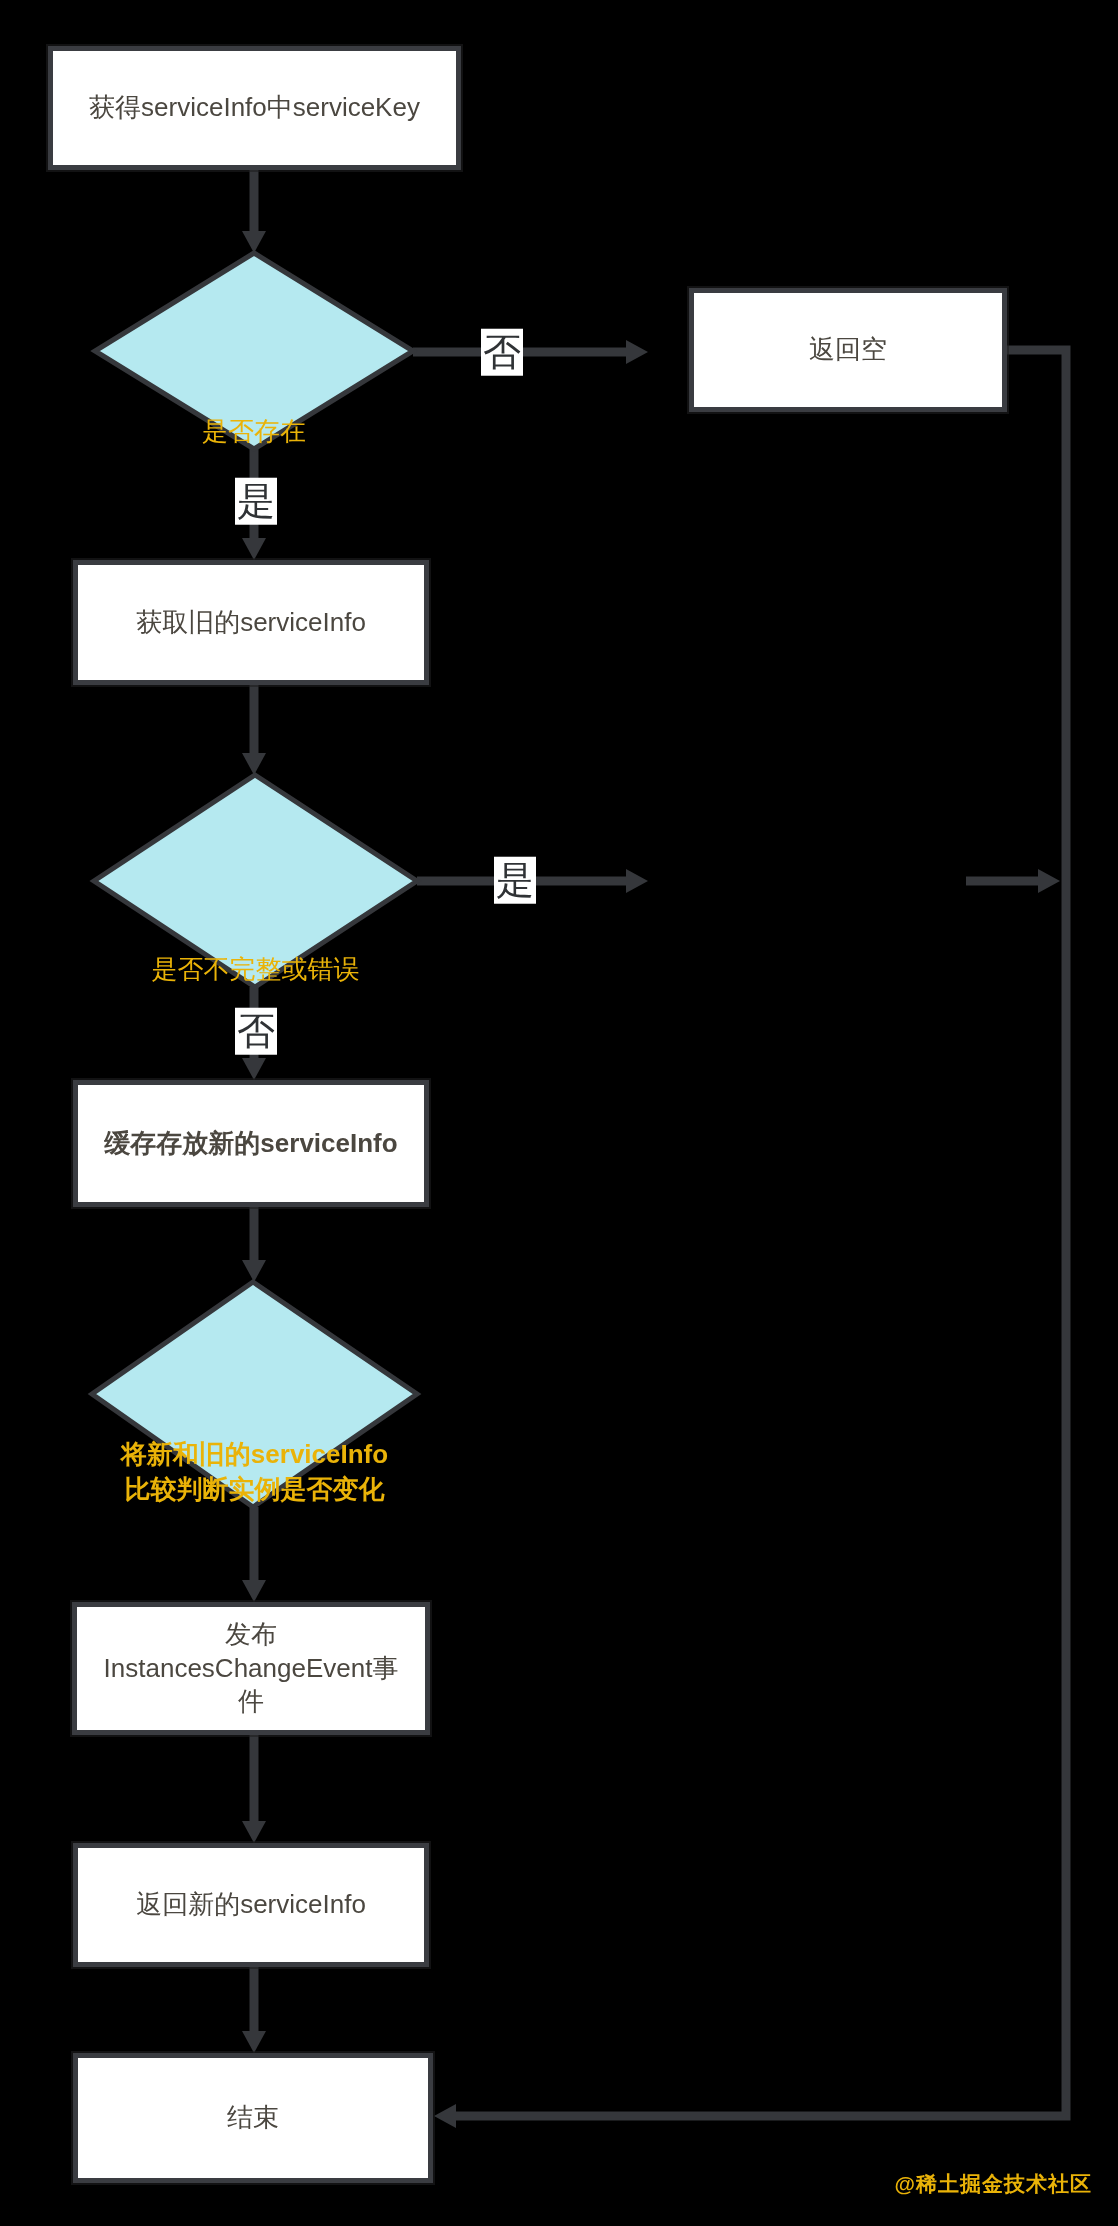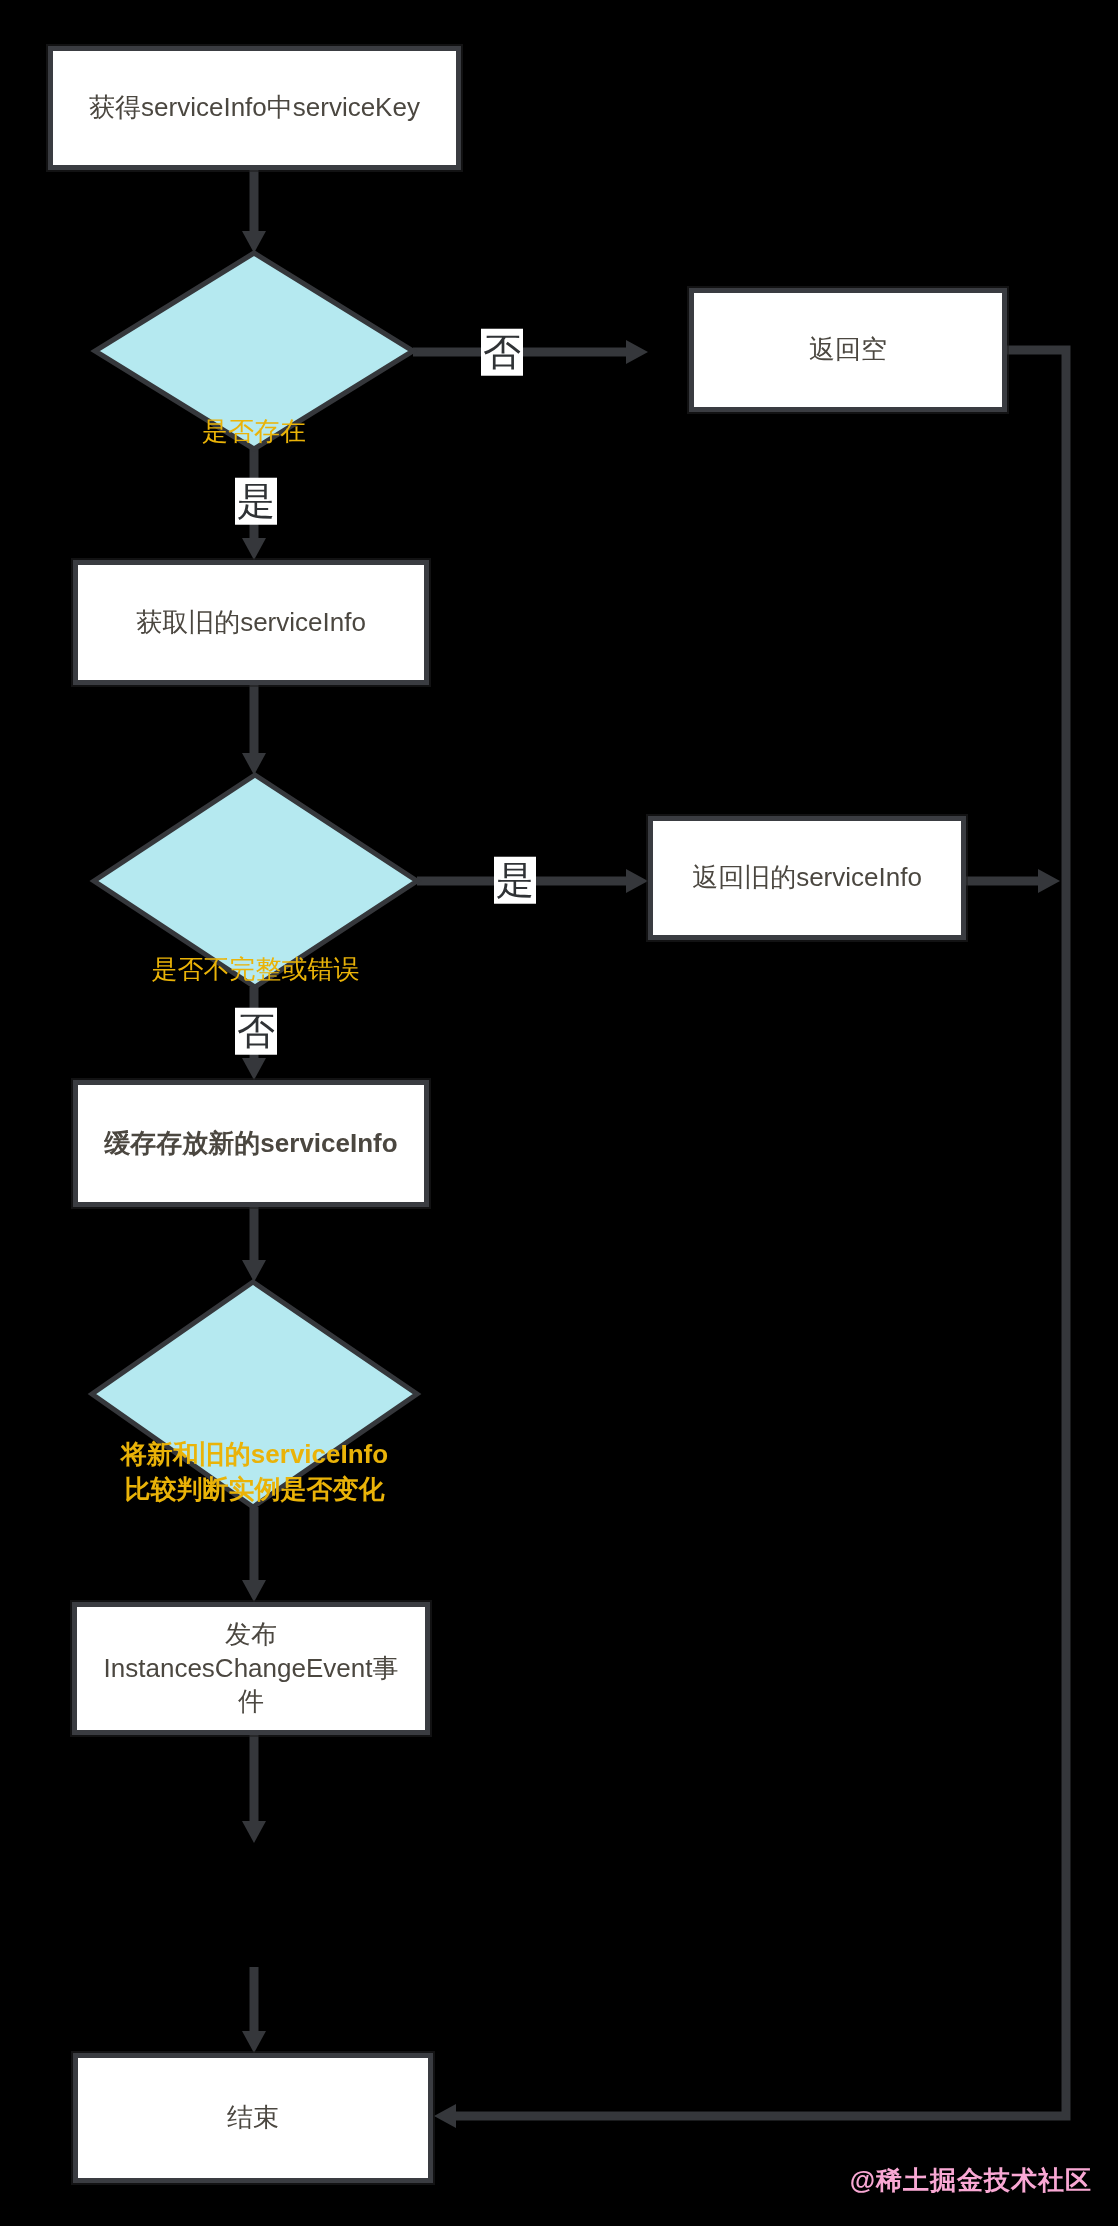--- a/index.html
+++ b/index.html
@@ -57,22 +57,22 @@
     background: #FFFFFF;
     color: #2F3235;
     font-size: 38px;
     line-height: 1.12;
     padding: 2px 2px;
   }
   .watermark {
     position: absolute;
     right: 26px;
     bottom: 28px;
-    color: #f9a8d4;
-    font-size: 26px;
+    color: #eab308;
+    font-size: 21px;
     font-weight: bold;
     letter-spacing: 1px;
     text-shadow: 1px 1px 2px #000000, 0 0 4px rgba(0,0,0,0.8);
   }
 </style>
 </head>
 <body>
 
 <div class="canvas">
 
@@ -152,32 +152,32 @@
   </div>
 
   <div class="node" style="left:648px; top:288px; width:318px; height:124px;margin-left:41px;">
     <span class="inner">返回空</span>
   </div>
 
   <div class="node" style="left:73px; top:560px; width:356px; height:125px;text-align:center;">
     <span class="inner">获取旧的serviceInfo</span>
   </div>
 
-  <div class="node" style="left:648px; top:816px; width:318px; height:124px;">
-    <span class="inner">返回旧的serviceInfo</span>
-  </div>
 
   <div class="node" style="left:73px; top:1080px; width:356px; height:127px;font-weight:bold;">
     <span class="inner">缓存存放新的serviceInfo</span>
   </div>
 
   <div class="node" style="left:72px; top:1602px; width:358px; height:133px;">
     <span class="inner" style="width:312px;">发布 InstancesChangeEvent事件</span>
   </div>
 
+  <div class="node" style="left:73px; top:1843px; width:356px; height:124px;">
+    <span class="inner">返回新的serviceInfo</span>
+  </div>
 
   <div class="node" style="left:73px; top:2053px; width:360px; height:130px;">
     <span class="inner">结束</span>
   </div>
 
   <div class="decision-label" style="left:95px; top:253px; width:318px; height:196px;">
     <span class="inner">是否存在</span>
   </div>
 
   <div class="decision-label" style="left:94px; top:775px; width:323px; height:212px;">

